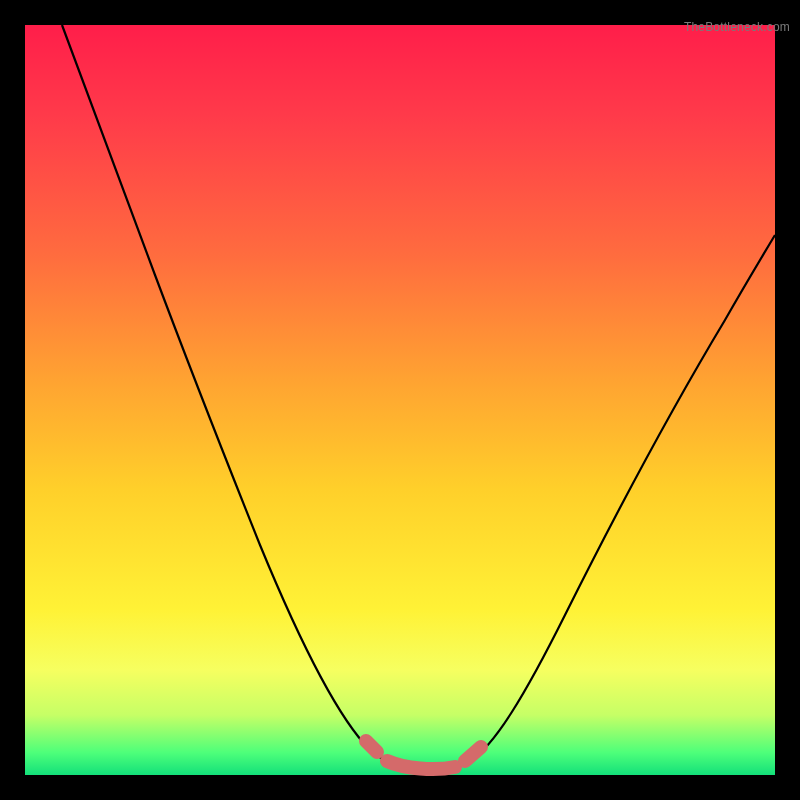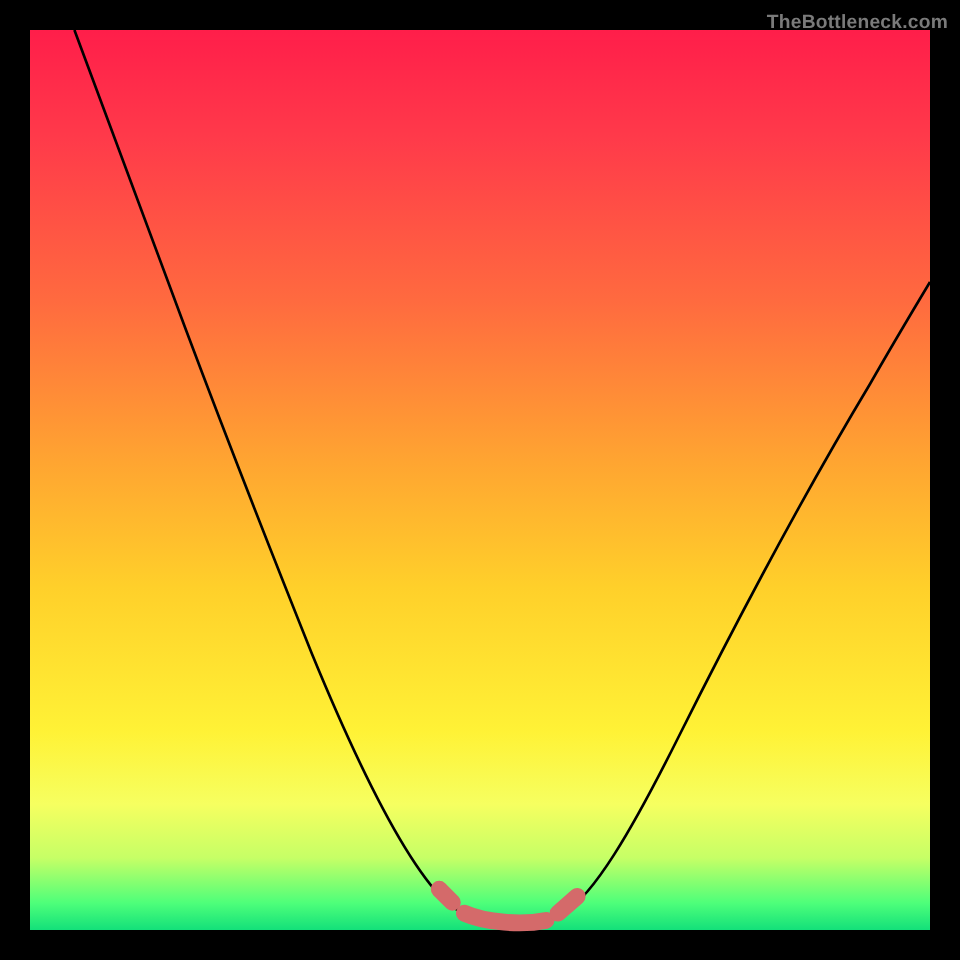--- a/index.html
+++ b/index.html
@@ -33,25 +33,25 @@
       #ffd02a 62%,
       #fff236 78%,
       #f6ff60 86%,
       #c6ff66 92%,
       #4eff7a 97%,
       #13e07a 100%
     );
   }
   .watermark {
     position: absolute;
-    top: 10px;
+    top: 20px;
     right: 10px;
     color: #7a7a7a;
-    font-size: 16px;
-    font-weight: 700;
+    font-size: 12px;
+    font-weight: 400;
     letter-spacing: 0.2px;
     user-select: none;
   }
   svg.curve {
     position: absolute;
     left: 0;
     top: 0;
     width: 750px;
     height: 750px;
     overflow: visible;

